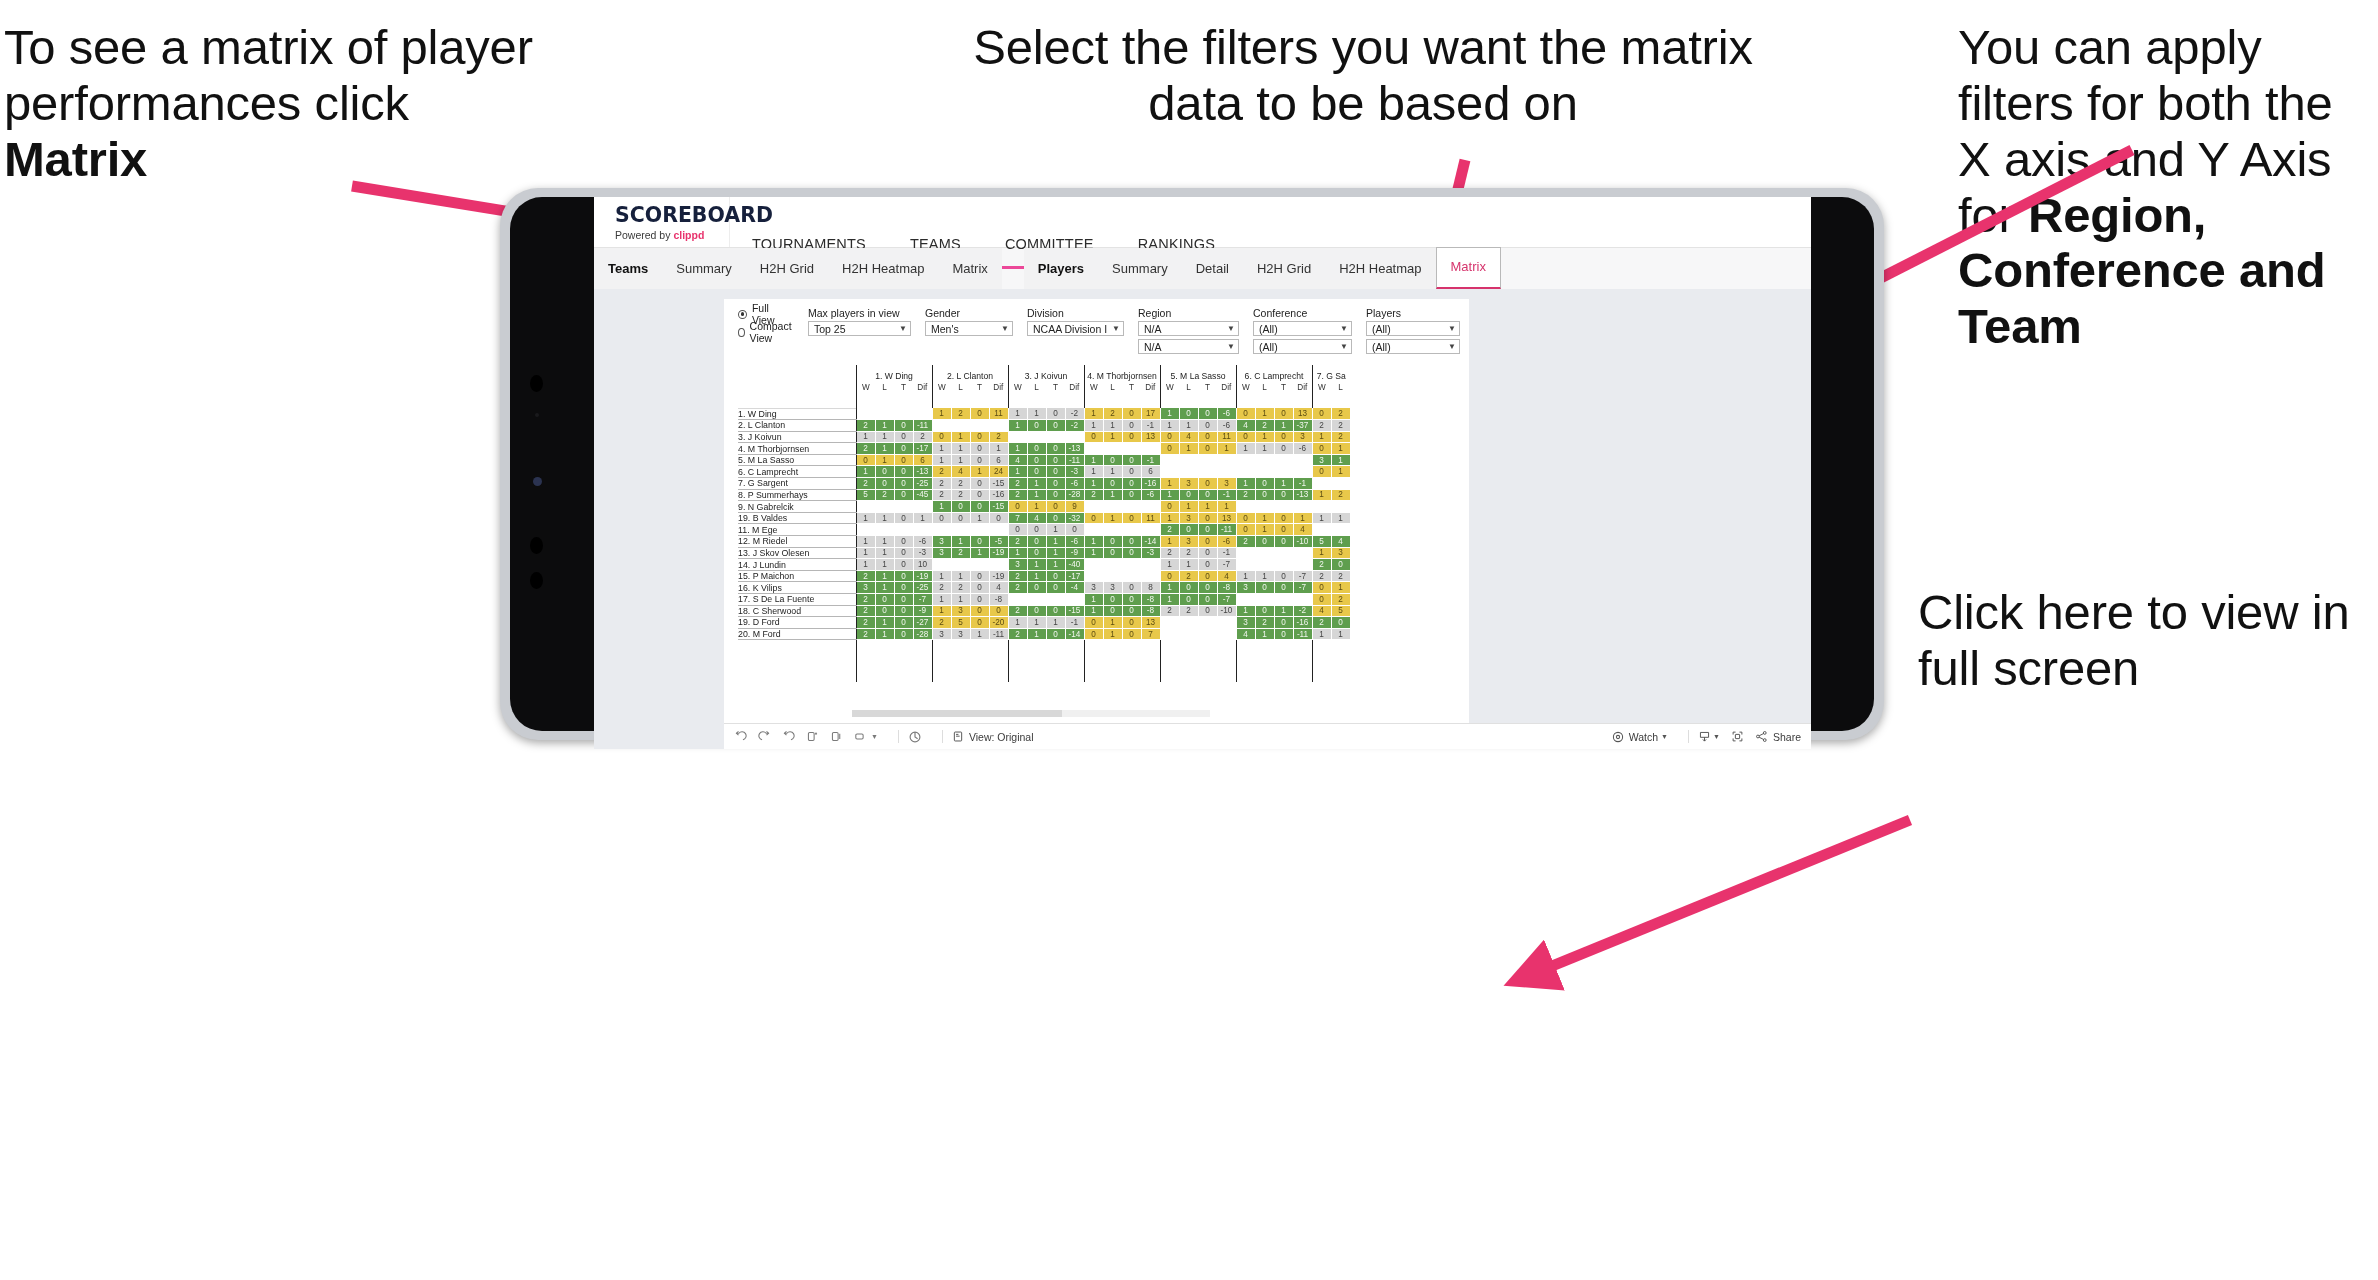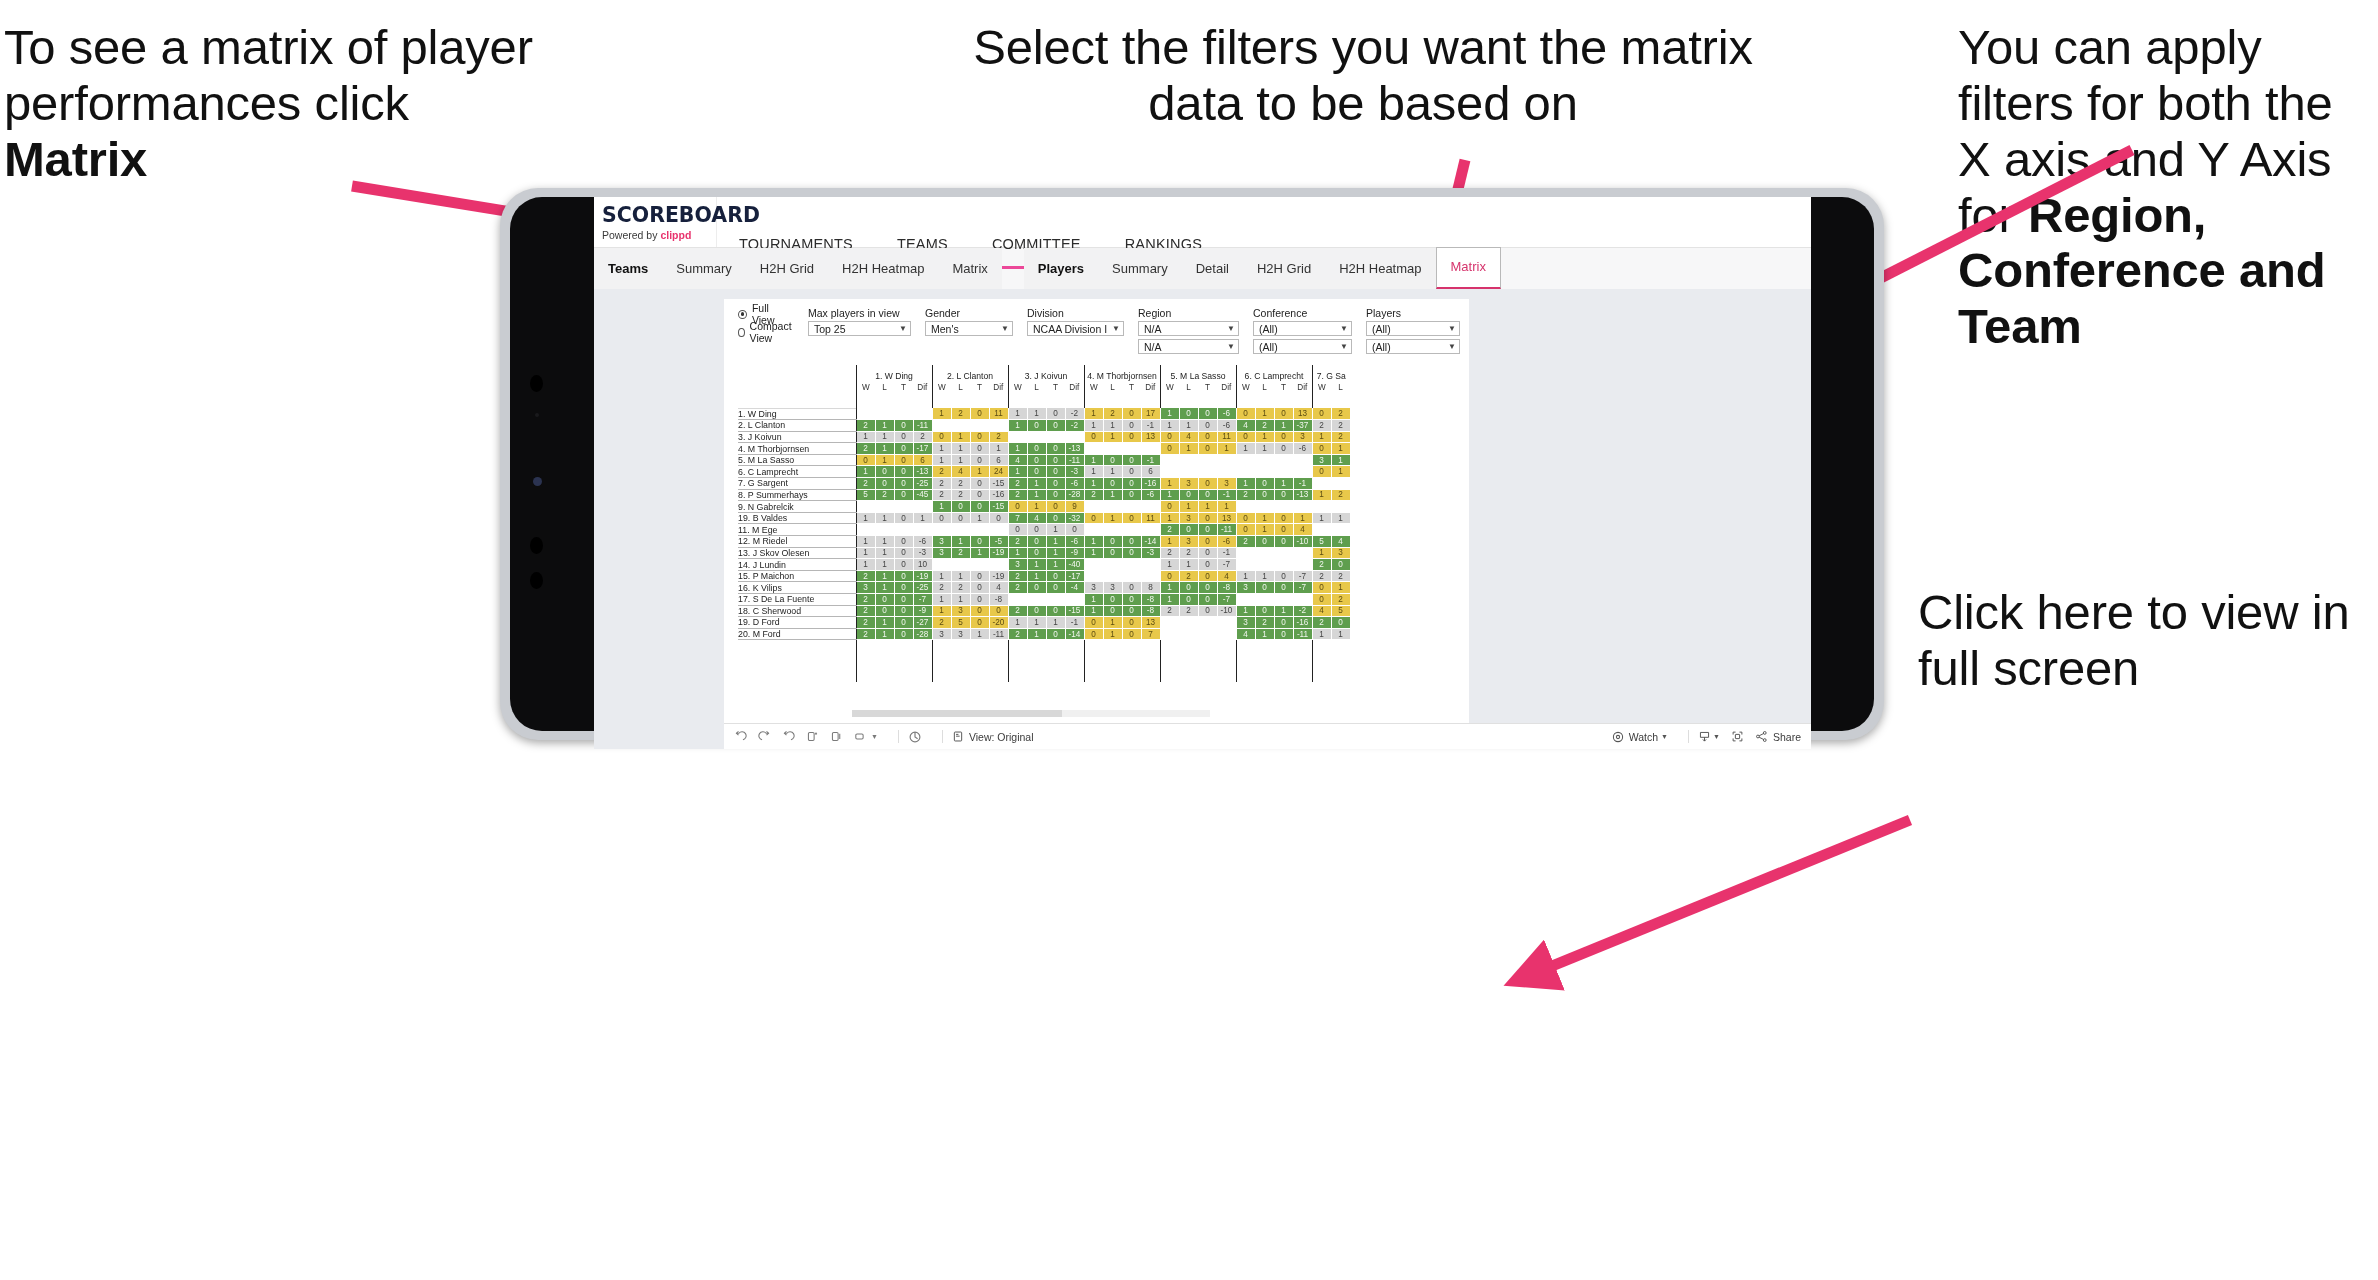--- a/index.html
+++ b/index.html
@@ -24,21 +24,21 @@
   .tab-outer{position:absolute;inset:0;background:#c9ccd1;border-radius:38px;
      box-shadow:0 3px 10px rgba(0,0,0,.35);}
   .tab-inner{position:absolute;left:10px;top:9px;right:10px;bottom:9px;background:#0c0c0d;border-radius:32px;}
   .cam{position:absolute;left:20px;width:13px;height:17px;border-radius:50%;background:#000;}
   .cam2{position:absolute;left:25px;width:4px;height:4px;border-radius:50%;background:#1a1a1c;}
   .cam3{position:absolute;left:23px;width:9px;height:9px;border-radius:50%;background:#2b3350;}
 
   
   #screen{position:absolute;left:84px;top:0px;width:1217px;height:552px;background:#e9ebef;overflow:hidden;}
   .topbar{height:50px;background:#ffffff;display:flex;align-items:stretch;border-bottom:1px solid #e3e3e3;}
-  .logo-wrap{width:123px;display:flex;flex-direction:column;justify-content:center;padding-left:8px;
+  .logo-wrap{width:136px;display:flex;flex-direction:column;justify-content:center;padding-left:21px;
      box-sizing:border-box;border-right:1px solid #ededed;}
   .logo-main{font-family:"DejaVu Sans",sans-serif;font-weight:700;font-size:22px;color:#16203c;letter-spacing:0px;
      transform:scaleX(.93);transform-origin:left center;line-height:1;}
   .logo-sub{font-size:10.5px;color:#3a3a3a;margin-top:3px;}
   .logo-sub .pink{color:#e8336d;font-weight:700;}
   .topnav{display:flex;align-items:center;margin-top:44px;}
   .topnav .nv{padding:0 22px;font-size:14.5px;color:#2b2b2b;line-height:50px;height:50px;letter-spacing:.2px;}
   .topnav .nv.active{border-bottom:3px solid #ec4899;box-sizing:border-box;}
 
   .subbar{height:42px;background:#f7f7f8;display:flex;align-items:center;border-bottom:1px solid #dcdcdc;}

